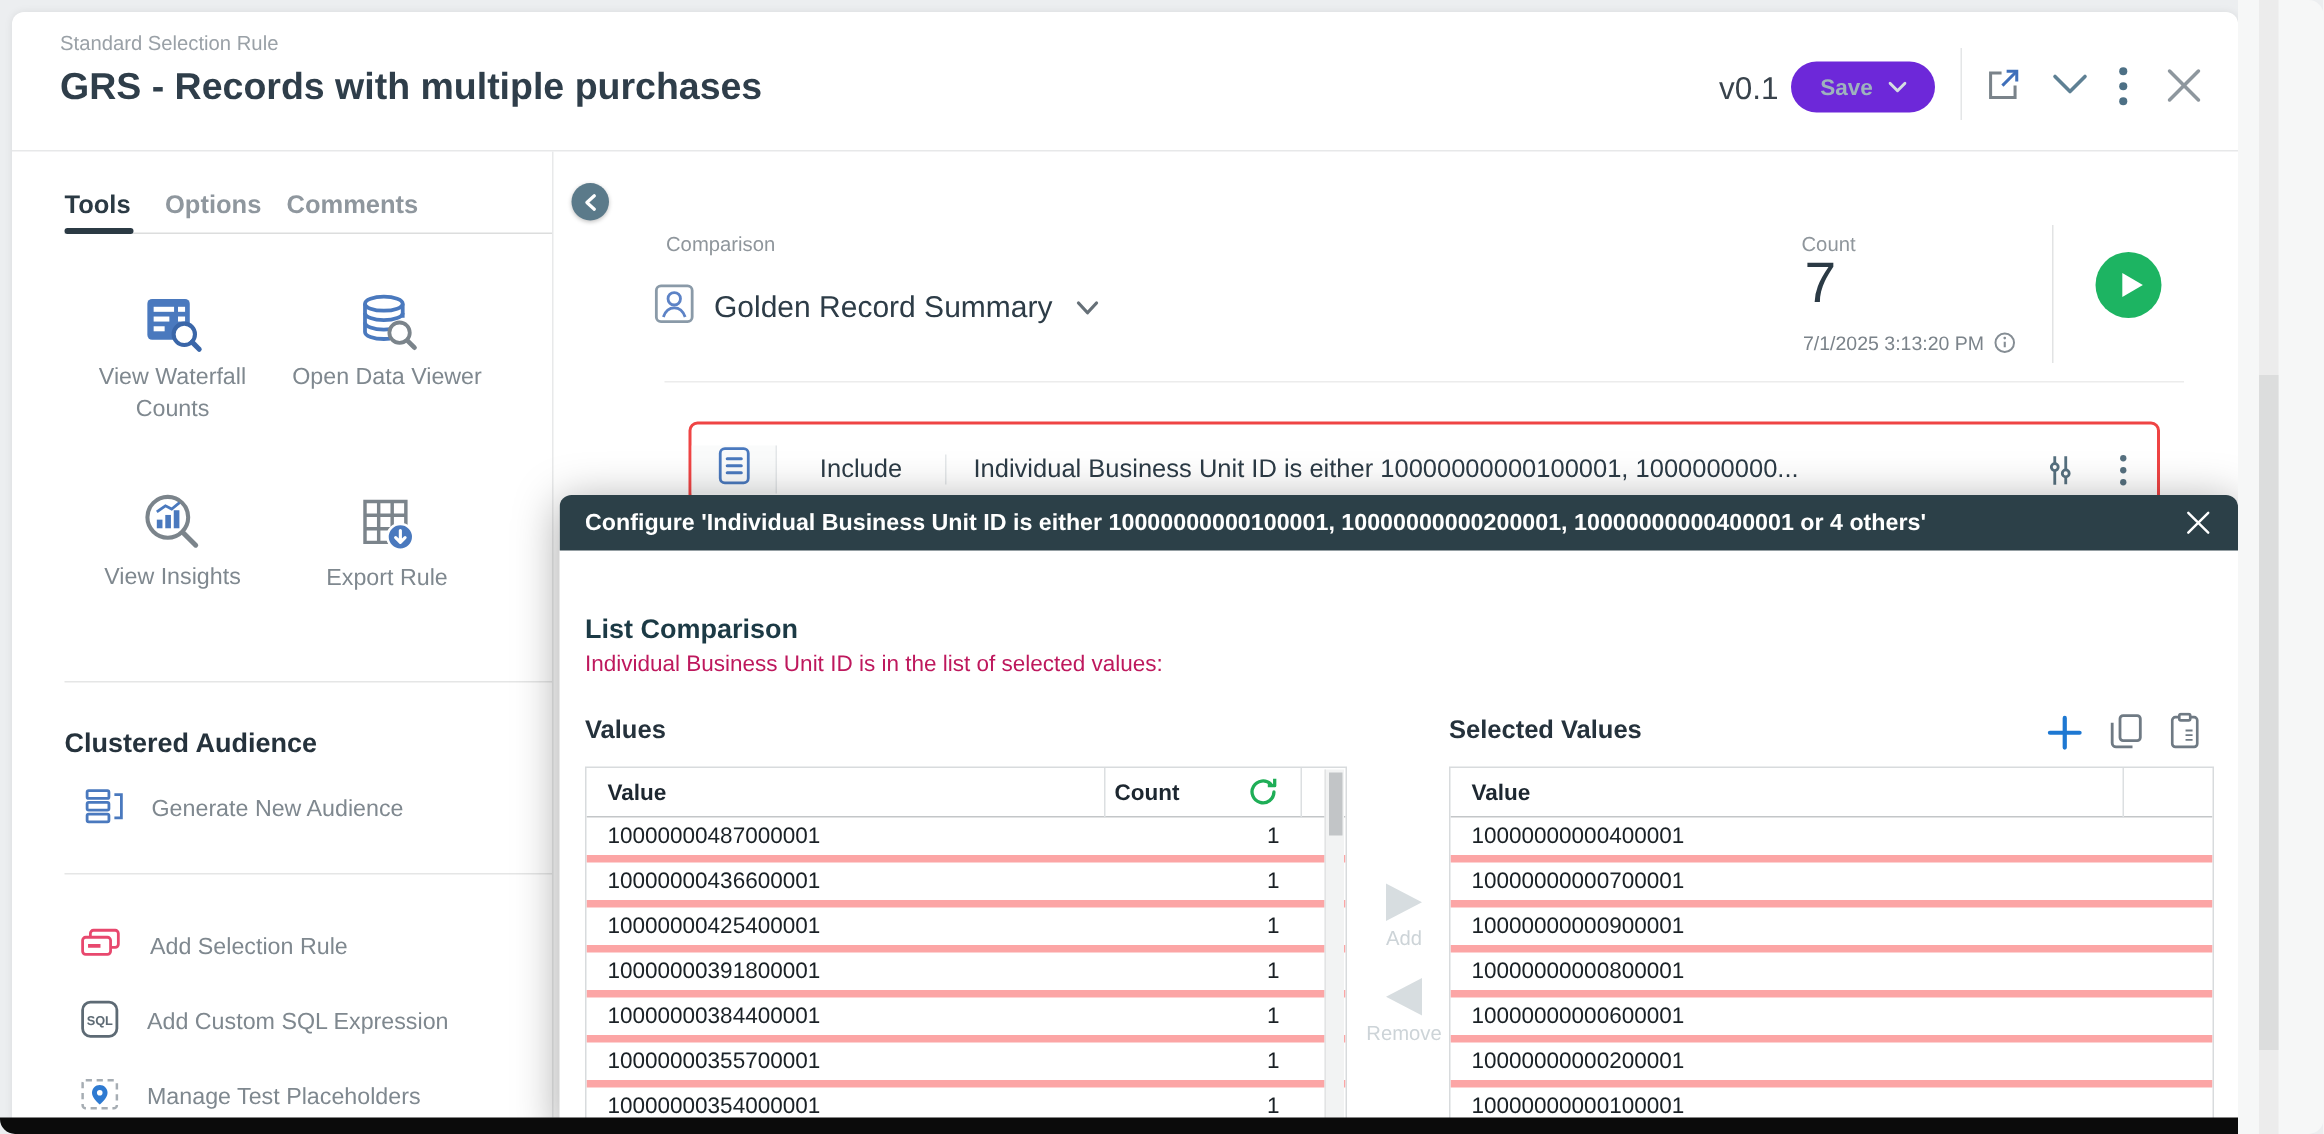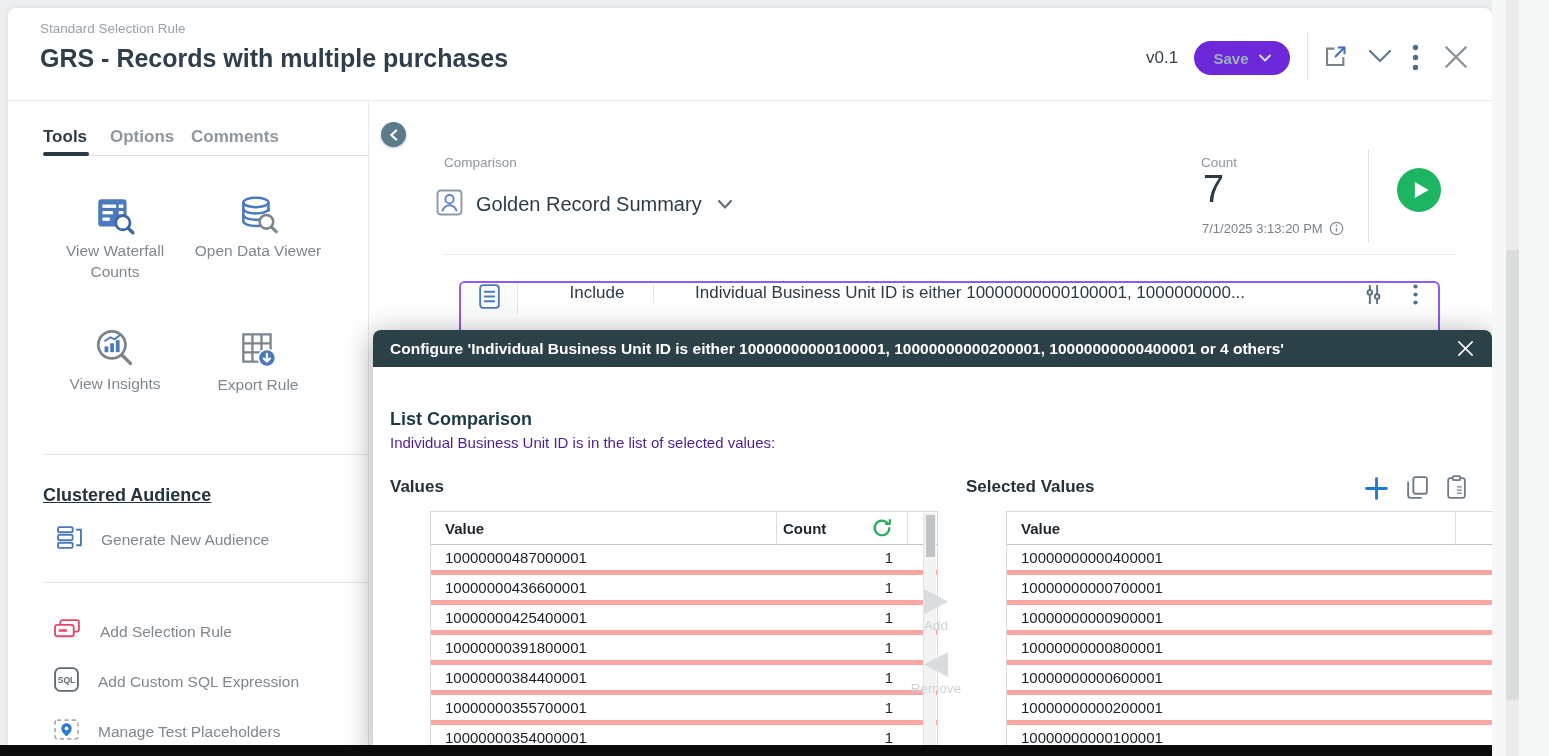--- a/index.html
+++ b/index.html
@@ -1,28 +1,28 @@
 <!DOCTYPE html>
 <html><head>
 <meta charset="utf-8">
 <style>
   * { margin:0; padding:0; box-sizing:border-box; }
   html,body { width:1549px; height:756px; overflow:hidden; }
   body { font-family:"Liberation Sans","DejaVu Sans",sans-serif; background:#eceef0; }
   .abs { position:absolute; }
-  #root { position:relative; width:1549px; height:756px; overflow:hidden; }
+  #root { position:relative; width:1549px; height:756px; overflow:hidden;border-radius:10px; }
 
   
   #app-card { left:8px; top:8px; width:1484px; height:738px; background:#fff;
               border-radius:8px 8px 0 0; box-shadow:0 0 6px rgba(0,0,0,.08); }
 
   
   .eyebrow { left:40px; top:21px; font-size:13.5px; color:#9aa1a7; }
   .page-title { left:40px; top:44px; font-size:25px; font-weight:bold; color:#2f3e4a; }
-  .version { left:1146px; top:48px; font-size:17px; color:#39434c; }
+  .version { left:1146px; top:48px; font-size:21px; color:#39434c; }
   .save-btn { left:1194px; top:41px; width:96px; height:34px; border-radius:17px;
               background:#6d28d9; display:flex; align-items:center; justify-content:center;
               gap:10px; border:none; cursor:pointer; }
   .save-btn span { color:#9eb2bd; font-size:15px; font-weight:bold; }
   .hdr-divider { left:1307px; top:32px; width:1px; height:48px; background:#e4e6e7; }
   .hdr-ico { display:flex; align-items:center; justify-content:center; cursor:pointer; }
   .header-rule { left:8px; top:100px; width:1484px; height:1px; background:#e7e8e9; }
 
   
   .sb-border { left:368px; top:101px; width:1px; height:644px; background:#e8e9ea; }
@@ -50,41 +50,41 @@
   .count-label { left:1201px; top:155px; font-size:13.5px; color:#8f969c; }
   .count-value { left:1203px; top:168px; font-size:38px; color:#2b3a45; }
   .count-ts { left:1202px; top:221px; font-size:13px; color:#7b838a; display:flex; align-items:center; gap:6px; }
   .count-divider { left:1368px; top:150px; width:1px; height:92px; background:#e2e3e4; }
   .play-btn { left:1397px; top:168px; width:44px; height:44px; border-radius:50%; background:#1db462;
               display:flex; align-items:center; justify-content:center; cursor:pointer; }
   .main-rule-divider { left:443px; top:254px; width:1013px; height:1px; background:#ececec; }
 
   
   .rule-row { left:459px; top:281px; width:981px; height:64px; background:#fff;
-              border:2px solid #8b5cf6; border-radius:6px; display:flex; align-items:flex-start; overflow:hidden;gap:23px; }
+              border:2px solid #ef4444; border-radius:6px; display:flex; align-items:center; overflow:hidden; }
   .rule-icon-cell { width:57px; background:#fafbfb; border-right:1px solid #e4e7e9;
                     display:flex; align-items:center; justify-content:center; }
   .rule-op-cell { width:113px; display:flex; align-items:center; justify-content:center;
                   border-right:1px solid #e4e7e9; font-size:17px; color:#2c3b46; }
   .rule-text-cell { flex:1; display:flex; align-items:center; padding-left:18px; font-size:17px;
                     color:#2c3b46; white-space:nowrap; overflow:hidden; }
   .rule-actions { display:flex; align-items:center; gap:28px; padding:0 20px 0 10px; }
 
   
   .modal { left:373px; top:330px; width:1119px; height:426px; background:#fff;
            border-radius:8px 8px 0 0; box-shadow:0 4px 30px rgba(0,0,0,.35); overflow:hidden; }
   .modal-header { position:absolute; left:0; top:0; width:100%; height:37px; background:#2c4048;
                   display:flex; align-items:center; justify-content:space-between; padding:0 17px; }
   .modal-title { color:#fff; font-size:15.5px; font-weight:bold; white-space:nowrap; overflow:hidden; }
   .modal-close { cursor:pointer; display:flex; align-items:center; }
   .lc-heading { left:17px; top:63px; font-size:18px; font-weight:bold; color:#1c3a45;margin-top:16px; }
-  .lc-desc { left:17px; top:104px; font-size:15px; color:#4c1d95; }
+  .lc-desc { left:17px; top:104px; font-size:15px; color:#be185d; }
   .panel-heading { font-size:17px; font-weight:600; color:#25323c; }
 
-  .vtable { background:#fff; border:1px solid #d8dbdd; overflow:hidden;margin-left:40px; }
+  .vtable { background:#fff; border:1px solid #d8dbdd; overflow:hidden; }
   .thead { height:33px; display:flex; align-items:center; border-bottom:1px solid #c3c6c8;
            position:relative; }
   .th { font-size:15px; font-weight:bold; color:#1d2730; }
   .col-div { position:absolute; top:0; width:1px; height:33px; background:#dcdfe1; }
   .trow { height:30px; display:flex; align-items:center; border-bottom:5px solid #fca5a5; cursor:pointer; }
   .cell-val { flex:1; padding-left:14px; font-size:15px; color:#1a2126; white-space:nowrap; overflow:hidden; }
   .cell-count { width:60px; text-align:right; font-size:15px; color:#1a2126; }
   .vscroll-track { position:absolute; top:1px; right:1px; bottom:1px; width:13px; background:#f2f3f3;
                    border-left:1px solid #e2e3e4; }
   .vscroll-thumb { position:absolute; top:2px; left:2px; width:9px; height:42px; background:#c2c5c7; }
@@ -211,21 +211,21 @@
         <path d="M7 7h26v26H7zM7 15.7h26M7 24.3h26M15.7 7v26M24.3 7v26" stroke="#7b848b" stroke-width="2.2"></path>
         <circle cx="29.5" cy="29.5" r="8.2" fill="#4a79be" stroke="#fff" stroke-width="1.6"></circle>
         <path d="M29.5 25.5v7M26.5 30l3 3 3-3" stroke="#fff" stroke-width="2" fill="none" stroke-linecap="round" stroke-linejoin="round"></path>
       </svg>
     </span>
     <div class="tool-label">Export Rule</div>
   </div>
 
   <div class="abs sb-divider" style="top:454px;"></div>
 
-  <div class="abs sb-heading" style="top:485px;text-decoration:underline;">Clustered Audience</div>
+  <div class="abs sb-heading" style="top:485px;">Clustered Audience</div>
 
   <div class="abs sb-item" style="left:56px; top:525px;">
     <span>
       <svg width="27" height="25" viewBox="0 0 26 24" fill="none" stroke="#4a79be" stroke-width="1.8">
         <rect x="2" y="2" width="14" height="5" rx="1"></rect>
         <rect x="2" y="9.5" width="14" height="5" rx="1"></rect>
         <rect x="2" y="17" width="14" height="5" rx="1"></rect>
         <path d="M19.5 4.5h4.5v15h-4.5"></path>
       </svg>
     </span>

